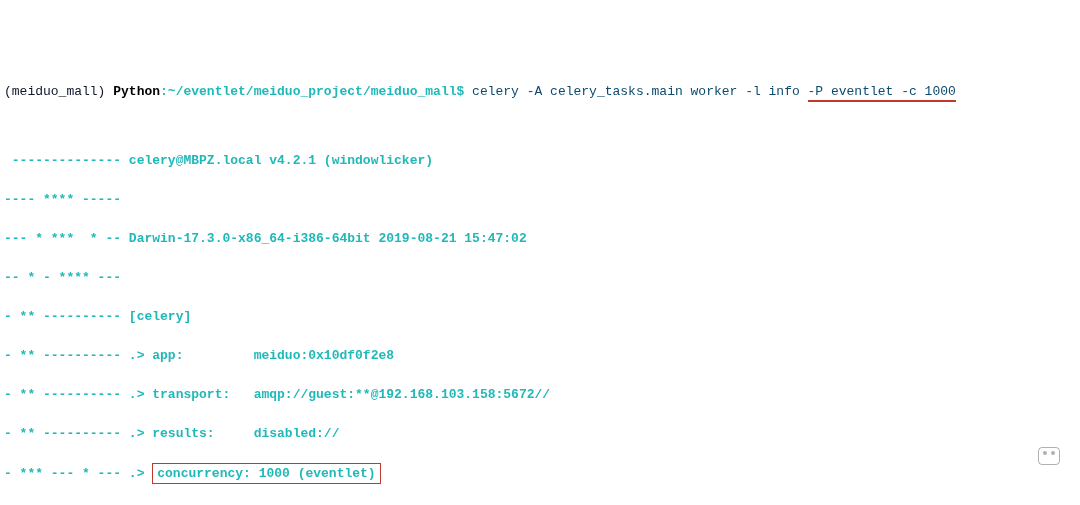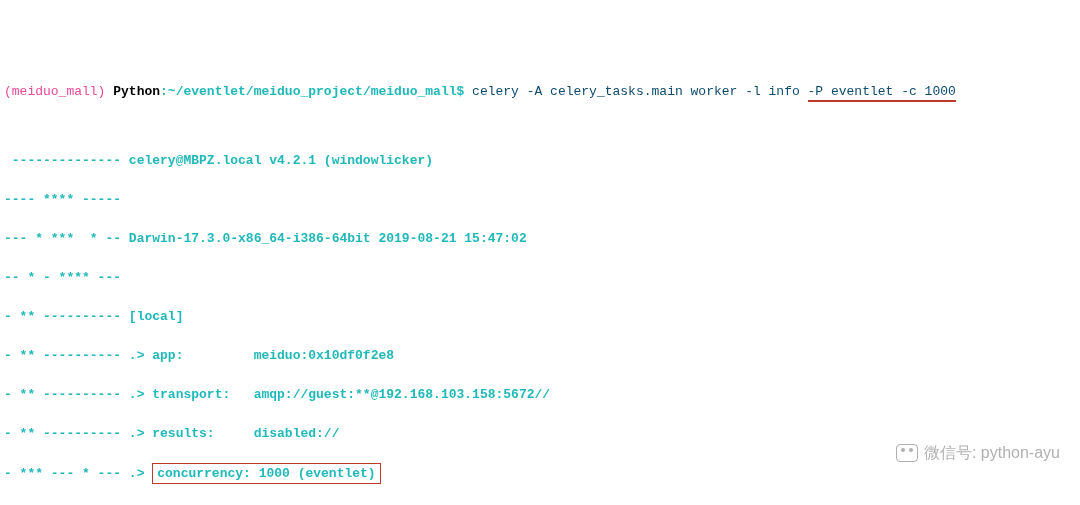--- a/index.html
+++ b/index.html
@@ -9,21 +9,21 @@
       line-height: 1.5;
       background: #ffffff;
       color: #333333;
       padding: 4px;
       width: 1080px;
       height: 505px;
       overflow: hidden;
       white-space: pre;
     }
     .prompt-line { margin-bottom: 2px; }
-    .bracket { color: #ec4899; }
+    .bracket { color: #0f172a; }
     .green { color: #000000; font-weight: bold; }
     .cyan { color: #20b8b8; font-weight: bold; }
     .black { color: #0c4a6e; }
     .underline-red {
       border-bottom: 2px solid #c0392b;
       padding-bottom: 1px;
     }
     .line { display: block; }
     .boxed {
       border: 1px solid #c0392b;
@@ -61,33 +61,32 @@
 <body>
 
 
 
 <div class="prompt-line"><span class="bracket">(meiduo_mall)</span> <span class="green">Python</span><span class="cyan">:~/eventlet/meiduo_project/meiduo_mall$</span><span class="black"> celery -A celery_tasks.main worker -l info </span><span class="black underline-red">-P eventlet -c 1000</span></div>
 <div style="height:8px"></div>
 <span class="line cyan"><span> -------------- </span><span>celery@MBPZ.local v4.2.1 (windowlicker)</span></span>
 <span class="line cyan">---- **** -----</span>
 <span class="line cyan"><span>--- * ***  * -- </span><span>Darwin-17.3.0-x86_64-i386-64bit 2019-08-21 15:47:02</span></span>
 <span class="line cyan">-- * - **** ---</span>
-<span class="line cyan"><span>- ** ---------- </span><span>[local]</span></span>
+<span class="line cyan"><span>- ** ---------- </span><span>[celery]</span></span>
 <span class="line cyan"><span>- ** ---------- </span><span>.&gt; app:         meiduo:0x10df0f2e8</span></span>
 <span class="line cyan"><span>- ** ---------- </span><span>.&gt; transport:   amqp://guest:**@192.168.103.158:5672//</span></span>
 <span class="line cyan"><span>- ** ---------- </span><span>.&gt; results:     disabled://</span></span>
 <span class="line cyan"><span>- *** --- * --- </span><span>.&gt; </span><span class="boxed">concurrency: 1000 (eventlet)</span></span>
 <span class="line cyan"></span>
 
 
 
 
 
 
 
 
 <div class="wm">
   <span class="wm-icon"></span>
-  <span>微信号: python-ayu</span>
 </div>
 
 
 
 
 </body></html>

